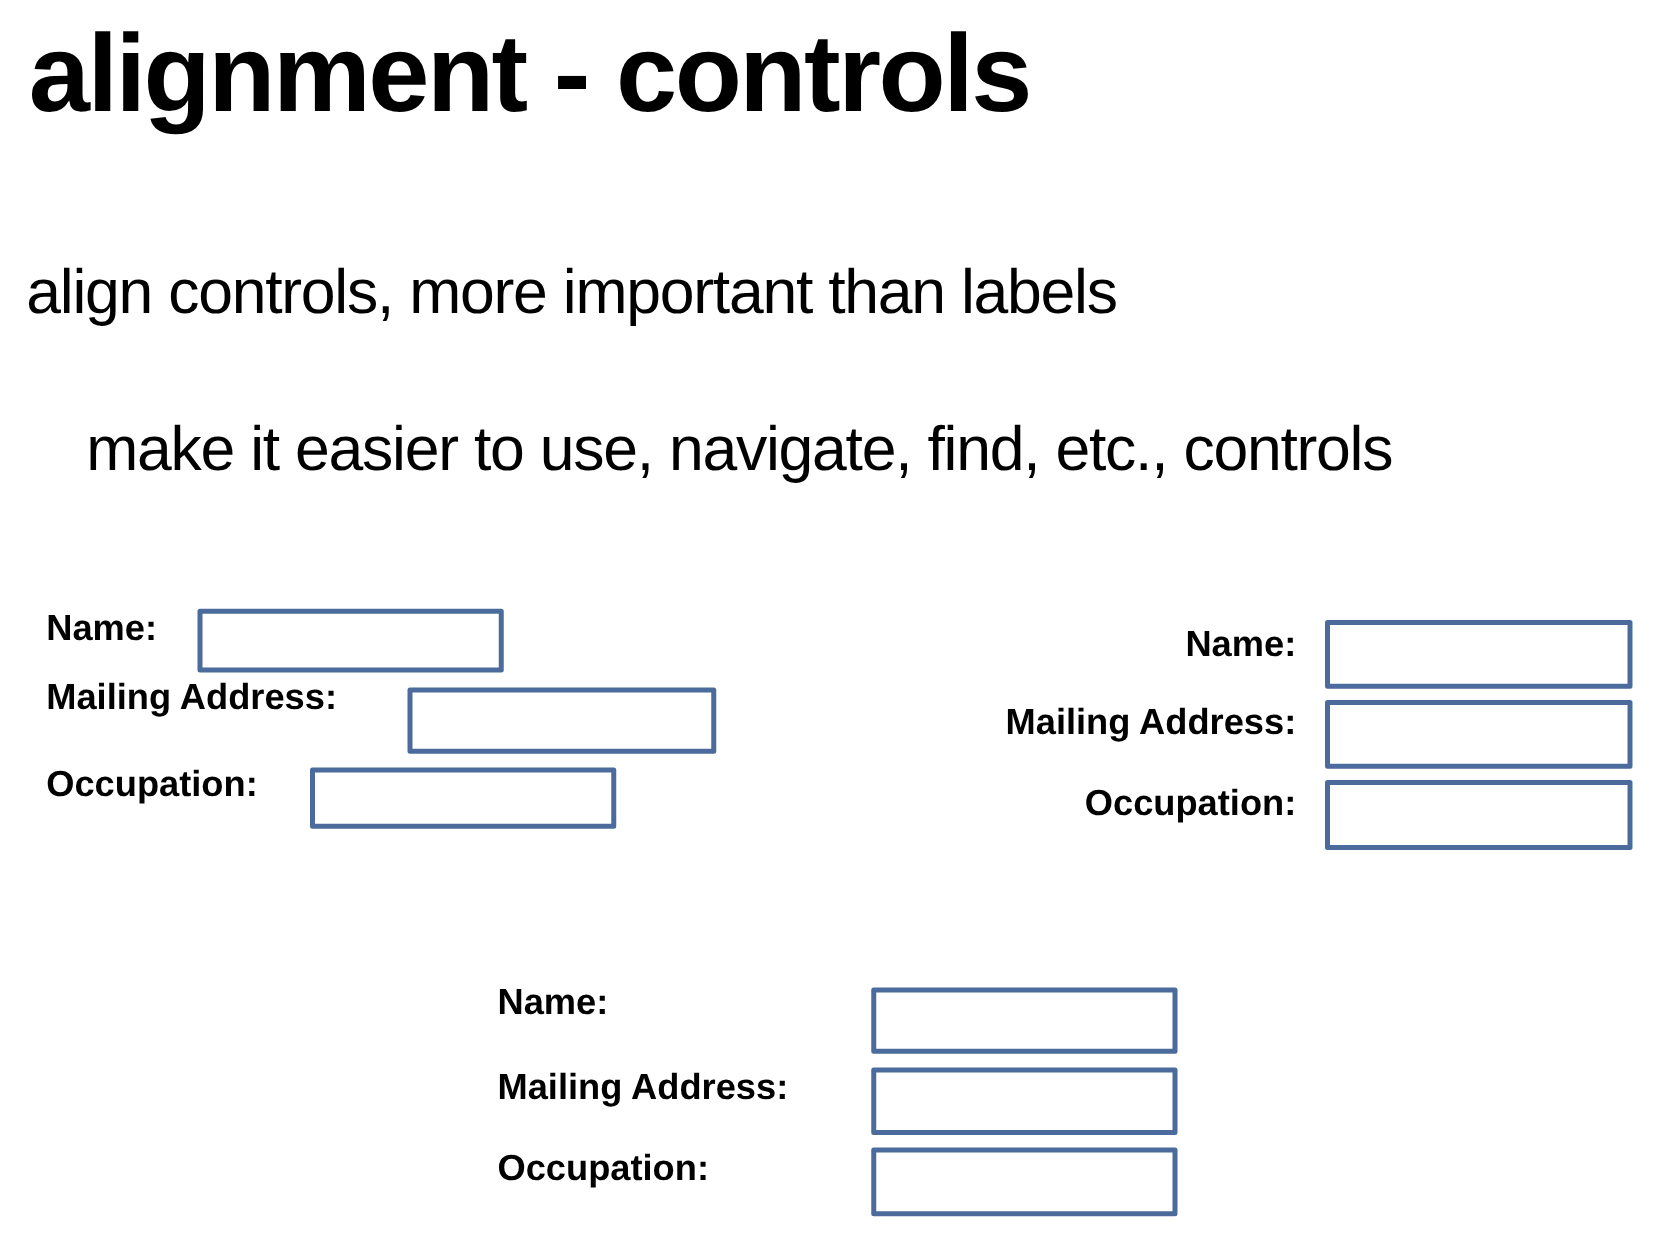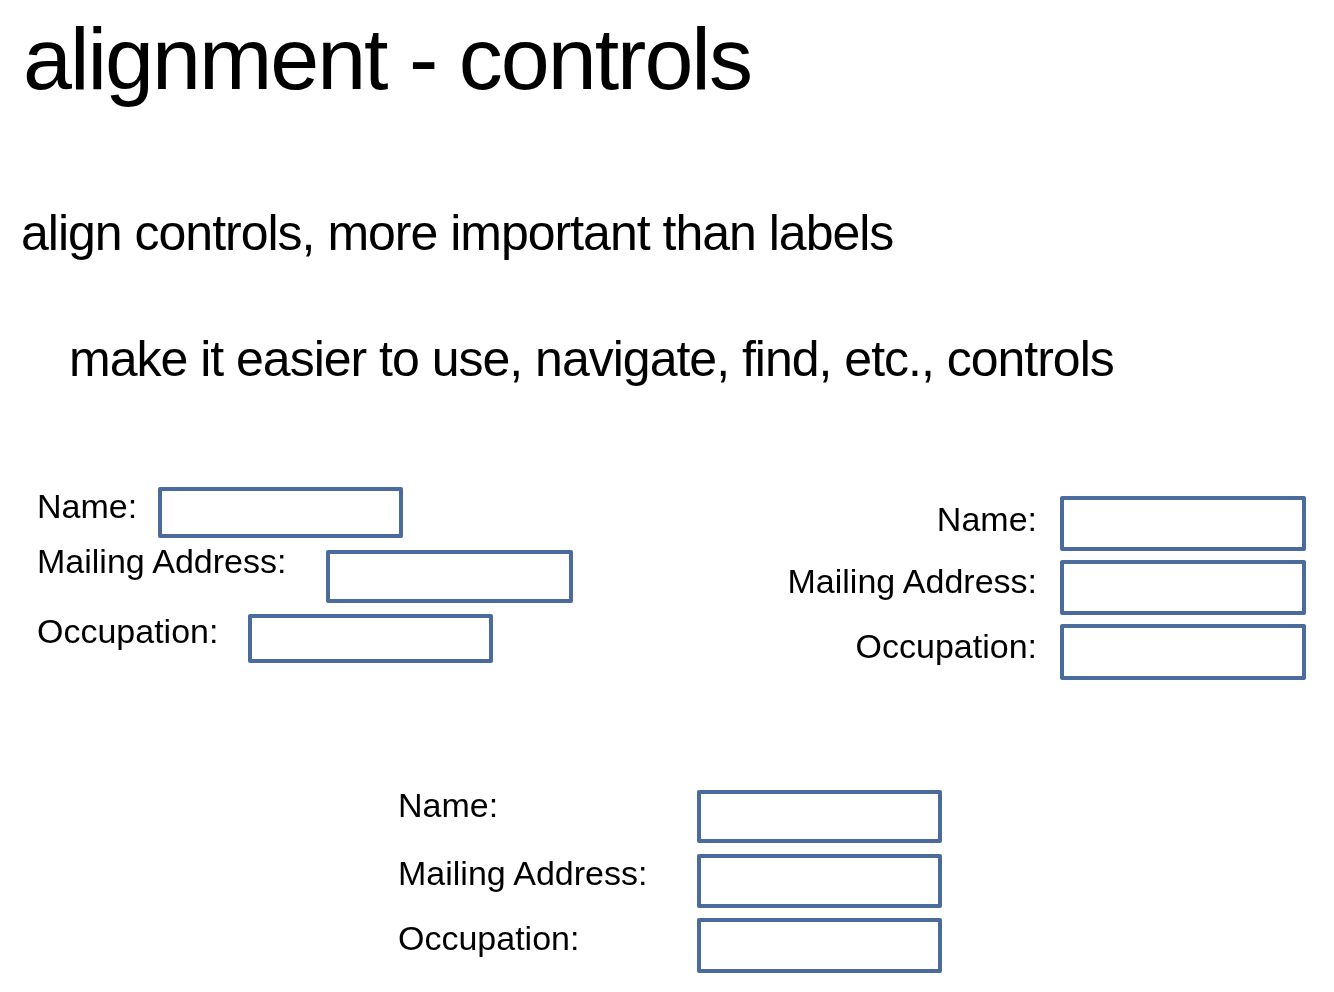--- a/index.html
+++ b/index.html
@@ -14,43 +14,44 @@
     background: var(--background, #ffffff);
     color: var(--text, #000000);
     overflow: hidden;
   }
   .slide-title {
     position: absolute;
     top: 8px;
     left: 23px;
     margin: 0;
     font-size: 88px;
-    font-weight: 400;
+    font-weight: 700;
     letter-spacing: -2px;
     line-height: 1.15;
     white-space: nowrap;
   }
   .body-line {
     position: absolute;
     left: 21px;
     margin: 0;
     font-size: 50px;
     font-weight: 400;
     letter-spacing: -1px;
     line-height: 1.15;
     white-space: nowrap;
   }
   .body-line-1 { top: 205px; }
   .body-line-2 { top: 331px; margin-left: 48px; }
 
   .form-label {
     position: absolute;
-    font-size: 34px;
+    font-size: 29px;
     line-height: 1.15;
     white-space: nowrap;
+    font-weight: bold;
   }
   .text-box {
     position: absolute;
     box-sizing: border-box;
     border: 4px solid var(--control-border, #4a6b9b);
     background: var(--control-fill, #ffffff);
     border-radius: 2px;
     padding: 0 6px;
     font-size: 28px;
     font-family: "Liberation Sans", sans-serif;

